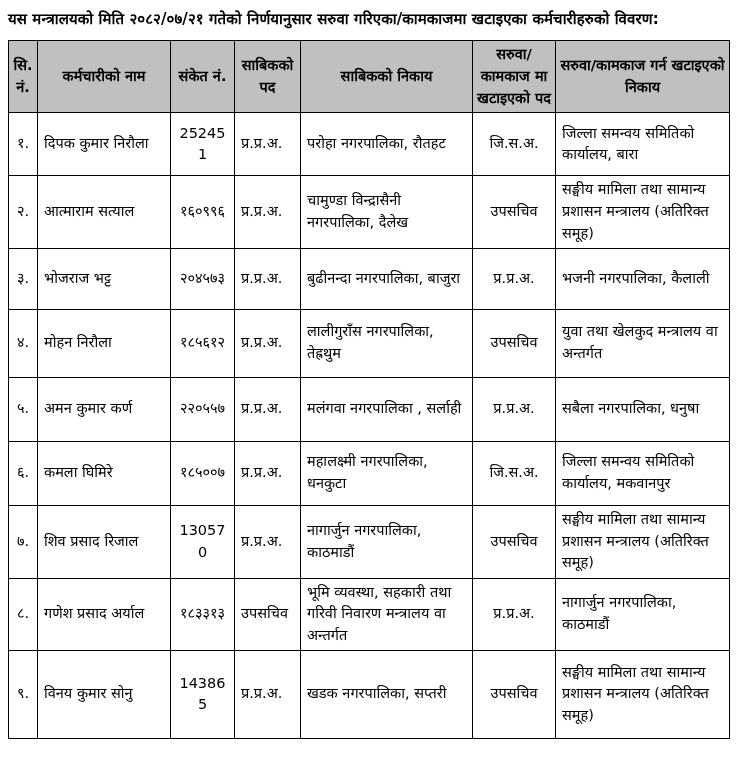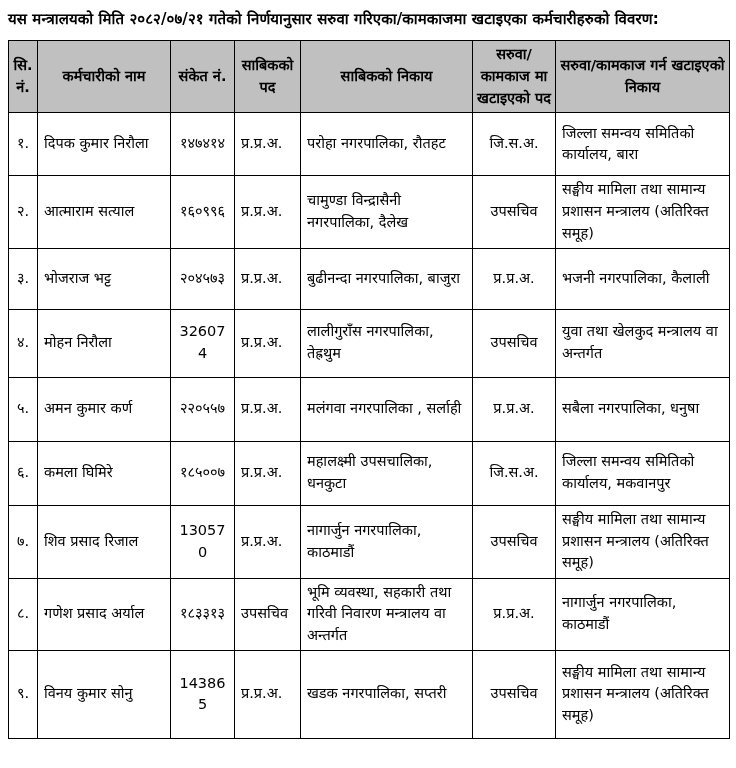--- a/index.html
+++ b/index.html
@@ -86,21 +86,21 @@
         <th>साबिकको पद</th>
         <th>साबिकको निकाय</th>
         <th>सरुवा/कामकाज मा खटाइएको पद</th>
         <th>सरुवा/कामकाज गर्न खटाइएको निकाय</th>
       </tr>
     </thead>
     <tbody>
       <tr class="r0">
         <td class="c">१.</td>
         <td class="l">दिपक कुमार निरौला</td>
-        <td class="c">१४७४१४</td>
+        <td class="c">252451</td>
         <td class="l">प्र.प्र.अ.</td>
         <td class="l">परोहा नगरपालिका, रौतहट</td>
         <td class="c">जि.स.अ.</td>
         <td class="l">जिल्ला समन्वय समितिको कार्यालय, बारा</td>
       </tr>
       <tr class="r1">
         <td class="c">२.</td>
         <td class="l">आत्माराम सत्याल</td>
         <td class="c">१६०९९६</td>
         <td class="l">प्र.प्र.अ.</td>
@@ -113,41 +113,41 @@
         <td class="l">भोजराज भट्ट</td>
         <td class="c">२०४५७३</td>
         <td class="l">प्र.प्र.अ.</td>
         <td class="l">बुढीनन्दा नगरपालिका, बाजुरा</td>
         <td class="c">प्र.प्र.अ.</td>
         <td class="l">भजनी नगरपालिका, कैलाली</td>
       </tr>
       <tr class="r3">
         <td class="c">४.</td>
         <td class="l">मोहन निरौला</td>
-        <td class="c">326074</td>
+        <td class="c">१८५६१२</td>
         <td class="l">प्र.प्र.अ.</td>
         <td class="l">लालीगुराँस नगरपालिका, तेह्रथुम</td>
         <td class="c">उपसचिव</td>
         <td class="l">युवा तथा खेलकुद मन्त्रालय वा अन्तर्गत</td>
       </tr>
       <tr class="r4">
         <td class="c">५.</td>
         <td class="l">अमन कुमार कर्ण</td>
         <td class="c">२२०५५७</td>
         <td class="l">प्र.प्र.अ.</td>
         <td class="l">मलंगवा नगरपालिका , सर्लाही</td>
         <td class="c">प्र.प्र.अ.</td>
         <td class="l">सबैला नगरपालिका, धनुषा</td>
       </tr>
       <tr class="r5">
         <td class="c">६.</td>
         <td class="l">कमला घिमिरे</td>
         <td class="c">१८५००७</td>
         <td class="l">प्र.प्र.अ.</td>
-        <td class="l">महालक्ष्मी उपसचालिका, धनकुटा</td>
+        <td class="l">महालक्ष्मी नगरपालिका, धनकुटा</td>
         <td class="c">जि.स.अ.</td>
         <td class="l">जिल्ला समन्वय समितिको कार्यालय, मकवानपुर</td>
       </tr>
       <tr class="r6">
         <td class="c">७.</td>
         <td class="l">शिव प्रसाद रिजाल</td>
         <td class="c">130570</td>
         <td class="l">प्र.प्र.अ.</td>
         <td class="l">नागार्जुन नगरपालिका, काठमाडौं</td>
         <td class="c">उपसचिव</td>

